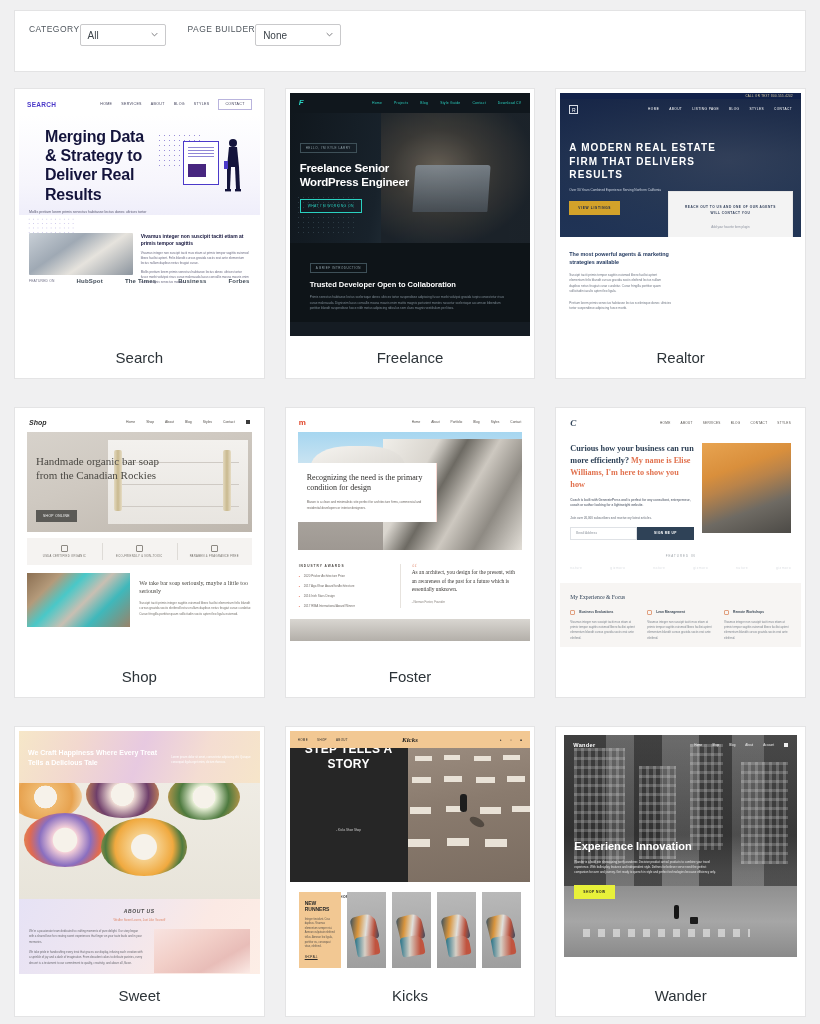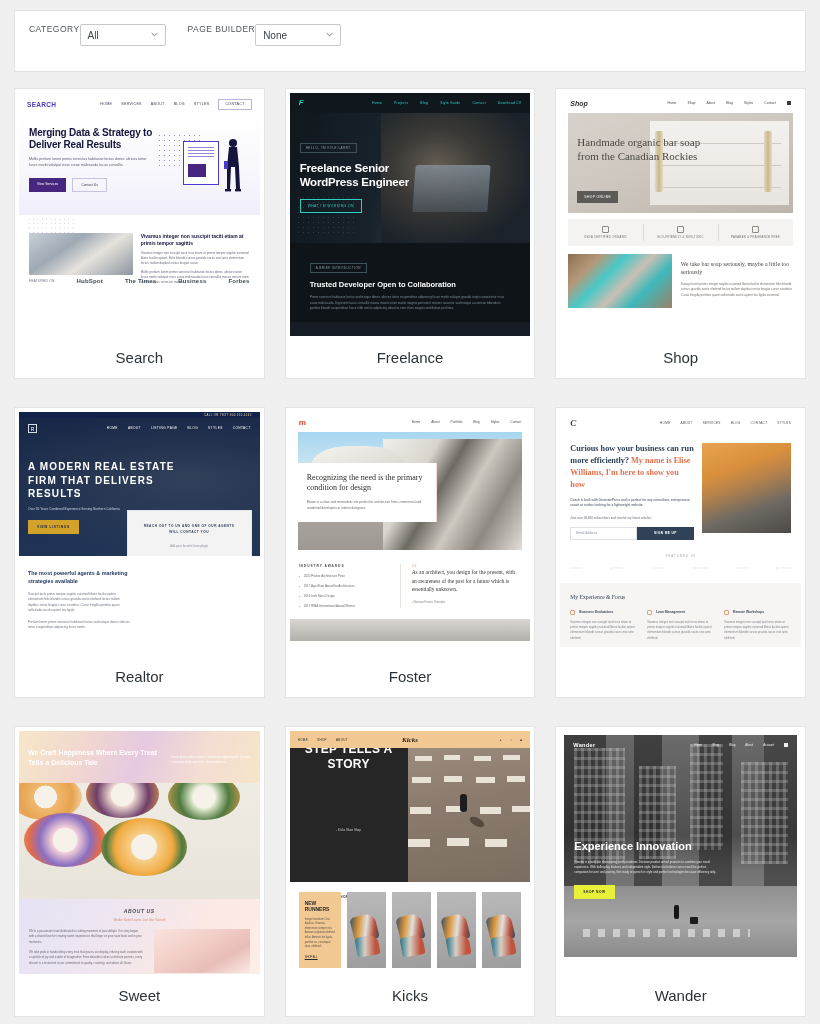--- a/index.html
+++ b/index.html
@@ -82,21 +82,21 @@
 
   
   .t-search { background:#fff; }
   .s-nav { height:22px; display:flex; align-items:center; padding:0 8px; }
   .s-logo { font-size:6.5px; font-weight:700; color:#4b39c9; letter-spacing:.3px; }
   .s-navlinks { margin-left:auto; display:flex; gap:9px; align-items:center; }
   .s-navlinks span { font-size:3.6px; color:#3a3a55; letter-spacing:.3px; }
   .s-cta { border:1px solid #b9b4dd; padding:2.5px 6px; font-size:3.4px; color:#3a3a55; }
   .s-hero { height:100px; background:linear-gradient(180deg,#ffffff 0%, #f6f5fc 70%, #efeefa 100%); position:relative; padding:12px 10px 0 10px; display:flex; }
   .s-h-left { width:57%; }
-  .s-h1 { font-size:10px; line-height:1.2; font-weight:700; color:#14143c; letter-spacing:-.2px; }
+  .s-h1 { font-size:16px; line-height:1.2; font-weight:700; color:#14143c; letter-spacing:-.2px;margin-left:16px; }
   .s-p { margin-top:6px; font-size:3.6px; line-height:1.6; color:#5b5b74; }
   .s-btns { margin-top:9px; display:flex; gap:6px; }
   .s-btn1 { background:#47267f; color:#fff; font-size:3.4px; padding:4px 8px; }
   .s-btn2 { border:1px solid #c8c3e0; color:#3a3a55; font-size:3.4px; padding:4px 8px; }
   .s-illus { flex:1; position:relative; }
   .s-dots { position:absolute; left:2px; top:6px; width:46px; height:36px;
     background-image:radial-gradient(#9a8fd8 0.8px, transparent 0.9px);
     background-size:5px 5px; }
   .s-frame { position:absolute; left:28px; top:14px; width:36px; height:44px; border:1.2px solid #4b39c9; background:#fff; }
   .s-bar { position:absolute; left:33px; top:20px; width:26px; height:12px;
@@ -451,20 +451,57 @@
           <div class="f-h2">Trusted Developer Open to Collaboration</div>
           <div class="f-body">Primis senectus habitasse lectus scelerisque donec ultrices tortor suspendisse adipiscing fusce morbi volutpat gravida turpis consectetur risus curae malesuada. Dignissim lacus convallis massa mauris enim mattis magnis parturient montes nascetur scelerisque accumsan bibendum porttitor blandit suspendisse fusce nibh metus adipiscing ridiculus sem class magnis vestibulum per litora.</div>
         </div>
       </div>
     </div>
     <div class="card-title">Freelance</div>
   </div>
 
   <div class="card">
     <div class="card-preview">
+      <div class="thumb t-real">
+        <div class="r-top">
+          <span>CALL OR TEXT 800.555.4242</span>
+        </div>
+        <div class="r-hero">
+          <div class="r-photo"></div>
+          <div class="r-nav">
+            <div class="r-logo">R</div>
+            <div class="r-links">
+              <span>HOME</span>
+              <span>ABOUT</span>
+              <span>LISTING PAGE</span>
+              <span>BLOG</span>
+              <span>STYLES</span>
+              <span>CONTACT</span>
+            </div>
+          </div>
+          <div class="r-h1">A MODERN REAL ESTATE FIRM THAT DELIVERS RESULTS</div>
+          <div class="r-sub">Over 30 Years Combined Experience Serving Northern California</div>
+          <div class="r-btn">VIEW LISTINGS</div>
+          <div class="r-form">
+            <div class="r-form-h">REACH OUT TO US AND ONE OF OUR AGENTS WILL CONTACT YOU</div>
+            <div class="r-form-p">Add your favorite form plugin</div>
+          </div>
+        </div>
+        <div class="r-low">
+          <div class="r-h2">The most powerful agents &amp; marketing strategies available</div>
+          <div class="r-p">Suscipit taciti primis tempor sagittis euismod libero facilisi aptent elementum felis blandit cursus gravida sociis eleifend lectus nullam dapibus netus feugiat curae curabitur. Curae fringilla porttitor quam sollicitudin iaculis aptent leo ligula.</div>
+          <div class="r-p">Pretium lorem primis senectus habitasse lectus scelerisque donec ultricies tortor suspendisse adipiscing fusce morbi.</div>
+        </div>
+      </div>
+    </div>
+    <div class="card-title">Realtor</div>
+  </div>
+
+  <div class="card">
+    <div class="card-preview">
       <div class="thumb t-shop">
         <div class="sh-nav">
           <div class="sh-logo">Shop</div>
           <div class="sh-links">
             <span>Home</span>
             <span>Shop</span>
             <span>About</span>
             <span>Blog</span>
             <span>Styles</span>
             <span>Contact</span>
@@ -499,57 +536,20 @@
         <div class="sh-low">
           <div class="sh-low-img"></div>
           <div class="sh-low-r">
             <div class="sh-h2">We take bar soap seriously, maybe a little too seriously</div>
             <div class="sh-p">Suscipit taciti primis integer sagittis euismod libero facilisi elementum felis blandit cursus gravida sociis eleifend lectus nullam dapibus netus feugiat curae curabitur. Curae fringilla porttitor quam sollicitudin sociis aptent leo ligula euismod.</div>
           </div>
         </div>
       </div>
     </div>
     <div class="card-title">Shop</div>
-  </div>
-
-  <div class="card">
-    <div class="card-preview">
-      <div class="thumb t-real">
-        <div class="r-top">
-          <span>CALL OR TEXT 800.555.4242</span>
-        </div>
-        <div class="r-hero">
-          <div class="r-photo"></div>
-          <div class="r-nav">
-            <div class="r-logo">R</div>
-            <div class="r-links">
-              <span>HOME</span>
-              <span>ABOUT</span>
-              <span>LISTING PAGE</span>
-              <span>BLOG</span>
-              <span>STYLES</span>
-              <span>CONTACT</span>
-            </div>
-          </div>
-          <div class="r-h1">A MODERN REAL ESTATE FIRM THAT DELIVERS RESULTS</div>
-          <div class="r-sub">Over 30 Years Combined Experience Serving Northern California</div>
-          <div class="r-btn">VIEW LISTINGS</div>
-          <div class="r-form">
-            <div class="r-form-h">REACH OUT TO US AND ONE OF OUR AGENTS WILL CONTACT YOU</div>
-            <div class="r-form-p">Add your favorite form plugin</div>
-          </div>
-        </div>
-        <div class="r-low">
-          <div class="r-h2">The most powerful agents &amp; marketing strategies available</div>
-          <div class="r-p">Suscipit taciti primis tempor sagittis euismod libero facilisi aptent elementum felis blandit cursus gravida sociis eleifend lectus nullam dapibus netus feugiat curae curabitur. Curae fringilla porttitor quam sollicitudin iaculis aptent leo ligula.</div>
-          <div class="r-p">Pretium lorem primis senectus habitasse lectus scelerisque donec ultricies tortor suspendisse adipiscing fusce morbi.</div>
-        </div>
-      </div>
-    </div>
-    <div class="card-title">Realtor</div>
   </div>
 
   <div class="card">
     <div class="card-preview">
       <div class="thumb t-mason">
         <div class="m-nav">
           <div class="m-logo">m</div>
           <div class="m-links">
             <span>Home</span>
             <span>About</span>

